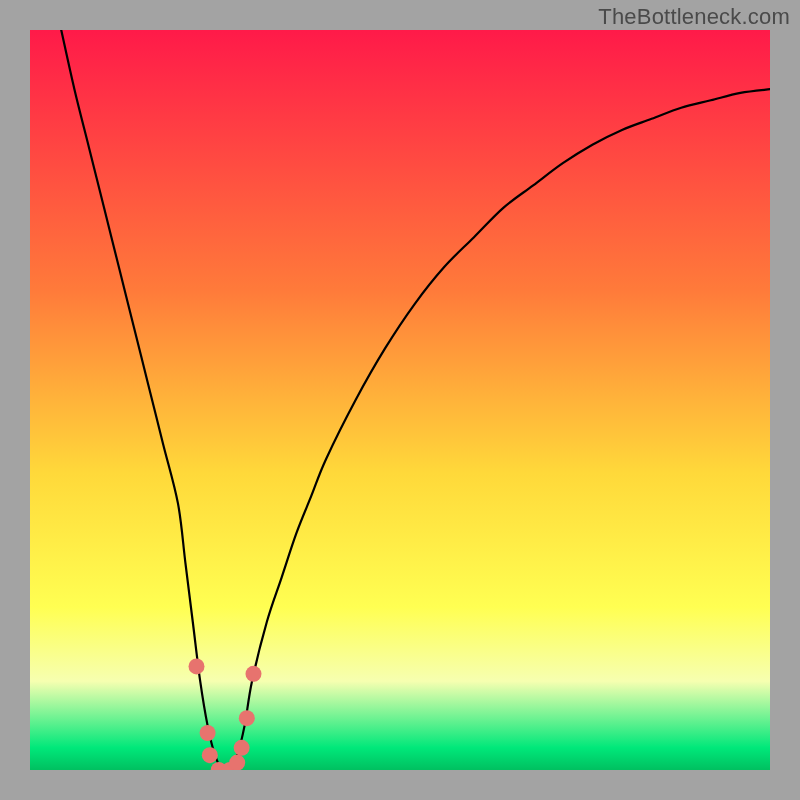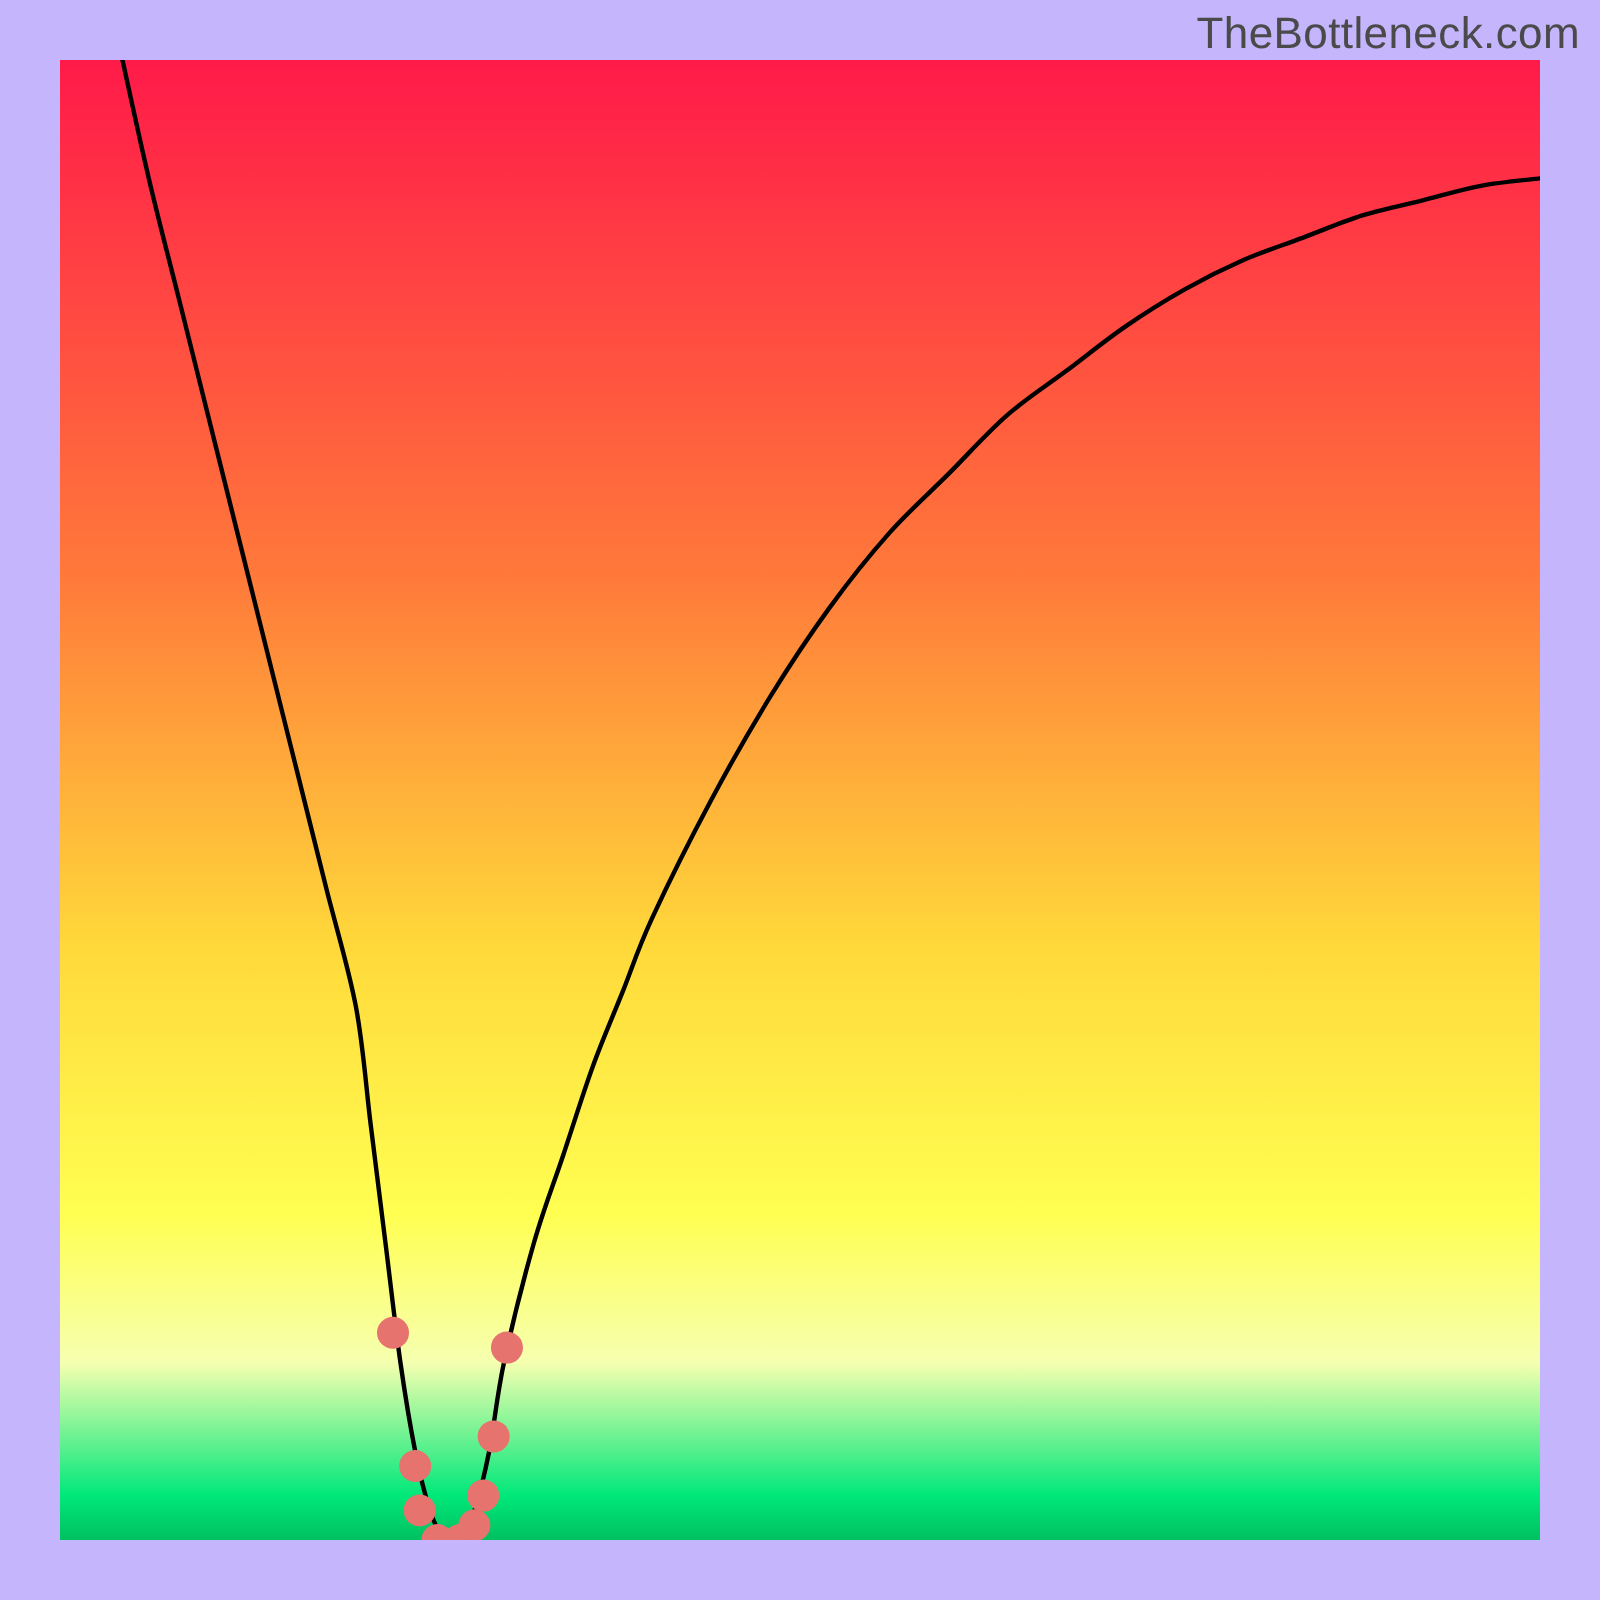--- a/index.html
+++ b/index.html
@@ -9,21 +9,21 @@
     height: 800px;
     background: #000;
     overflow: hidden;
   }
   .frame {
     position: absolute;
     left: 0;
     top: 0;
     width: 800px;
     height: 800px;
-    background: #c4b5fd;
+    background: #a3a3a3;
   }
   .plot {
     position: absolute;
     left: 30px;
     top: 30px;
     width: 740px;
     height: 740px;
     overflow: hidden;
   }
   .watermark {

